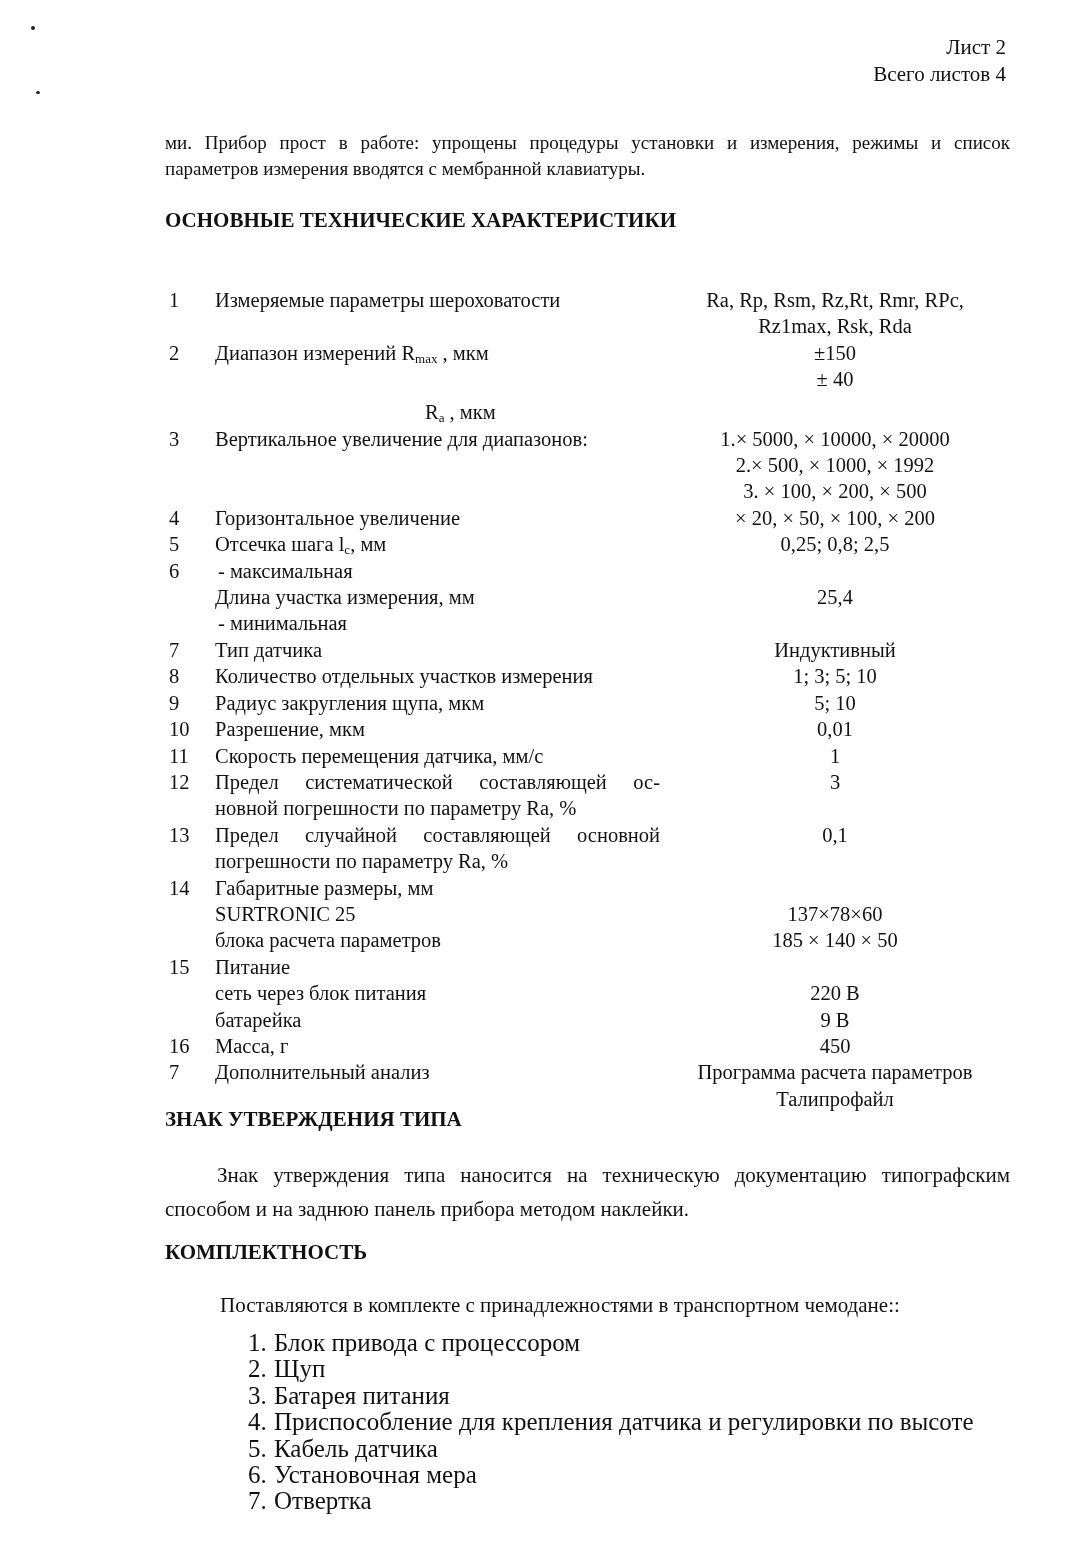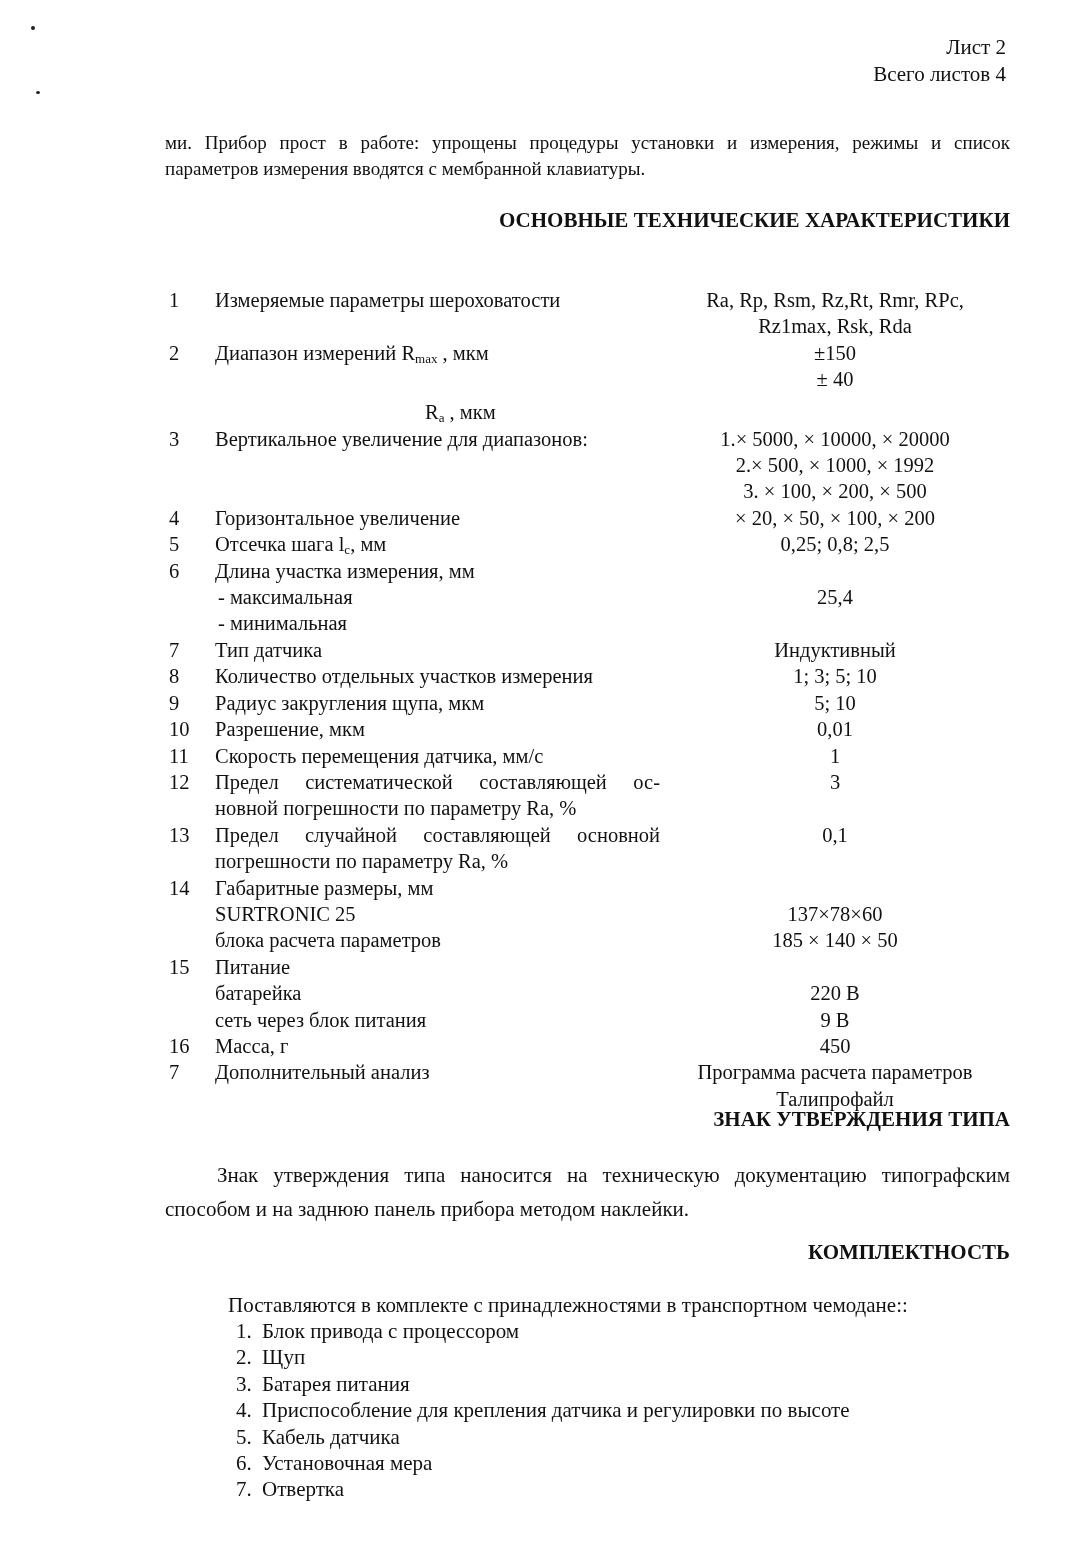--- a/index.html
+++ b/index.html
@@ -4,34 +4,34 @@
 <style>
   html, body { margin: 0; padding: 0; background: #ffffff; }
   body {
     width: 1092px; height: 1560px; position: relative; overflow: hidden;
     font-family: "Liberation Serif", "DejaVu Serif", serif;
     color: #111; font-size: 20.5px;
   }
   .speck { position: absolute; background: #222; border-radius: 50%; }
   .header { position: absolute; right: 86px; top: 34px; text-align: right; line-height: 27px; font-size: 21px; }
   .intro { position: absolute; left: 165px; width: 845px; top: 130px; line-height: 26px; text-align: justify; font-size: 19px; }
-  .h { position: absolute; left: 165px; width: 845px; text-align: right; font-weight: bold; font-size: 21px; }
+  .h { position: absolute; left: 165px; width: 845px; text-align: left; font-weight: bold; font-size: 21px; }
   .specs { position: absolute; left: 165px; top: 287px; width: 845px; }
   .row { display: flex; line-height: 26.4px; }
   .num { width: 50px; text-align: left; padding-left: 4px; box-sizing: border-box; }
   .lab { width: 445px; }
   .lab .line { display: block; }
   .val { width: 350px; text-align: center; }
   .val .line { display: block; }
   .indent { padding-left: 3px; }
   .ra-line { padding-left: 210px; margin-top: 33px; }
   sub { font-size: 13px; vertical-align: -3px; line-height: 0; }
   .para { position: absolute; left: 165px; width: 845px; top: 1158px; line-height: 34px; text-align: justify; text-indent: 52px; font-size: 21px; }
-  .kit-intro { position: absolute; left: 228px; top: 1292px; font-size: 21px; line-height: 26px; }
-  .kit-list { position: absolute; left: 236px; top: 1318px; margin: 0; padding: 0; list-style: none; font-size: 21px; }
+  .kit-intro { position: absolute; left: 220px; top: 1292px; font-size: 21px; line-height: 26px; }
+  .kit-list { position: absolute; left: 236px; top: 1318px; margin: 12px; padding: 0; list-style: none; font-size: 25px; }
   .kit-list li { line-height: 26.4px; }
   .kit-list .n { display: inline-block; width: 26px; }
 </style>
 </head>
 <body>
 
 <div class="speck" style="left:31px;top:26px;width:4px;height:4px;"></div>
 <div class="speck" style="left:36px;top:91px;width:4px;height:3px;"></div>
 
 <div class="header">
@@ -78,22 +78,22 @@
     <div class="val">× 20, × 50, × 100, × 200</div>
   </div>
   <div class="row">
     <div class="num">5</div>
     <div class="lab"><span>Отсечка шага l</span><sub>c</sub><span>, мм</span></div>
     <div class="val">0,25; 0,8; 2,5</div>
   </div>
   <div class="row">
     <div class="num">6</div>
     <div class="lab">
+      <span class="line indent">- максимальная</span>
       <span class="line">Длина участка измерения, мм</span>
-      <span class="line indent">- максимальная</span>
       <span class="line indent">- минимальная</span>
     </div>
     <div class="val">
       <span class="line">&nbsp;</span>
       <span class="line">25,4</span>
     </div>
   </div>
   <div class="row">
     <div class="num">7</div>
     <div class="lab">Тип датчика</div>
@@ -145,22 +145,22 @@
     <div class="val">
       <span class="line">&nbsp;</span>
       <span class="line">137×78×60</span>
       <span class="line">185 × 140 × 50</span>
     </div>
   </div>
   <div class="row">
     <div class="num">15</div>
     <div class="lab">
       <span class="line">Питание</span>
+      <span class="line">сеть через блок питания</span>
       <span class="line">батарейка</span>
-      <span class="line">сеть через блок питания</span>
     </div>
     <div class="val">
       <span class="line">&nbsp;</span>
       <span class="line">220 В</span>
       <span class="line">9 В</span>
     </div>
   </div>
   <div class="row">
     <div class="num">16</div>
     <div class="lab">Масса, г</div>

